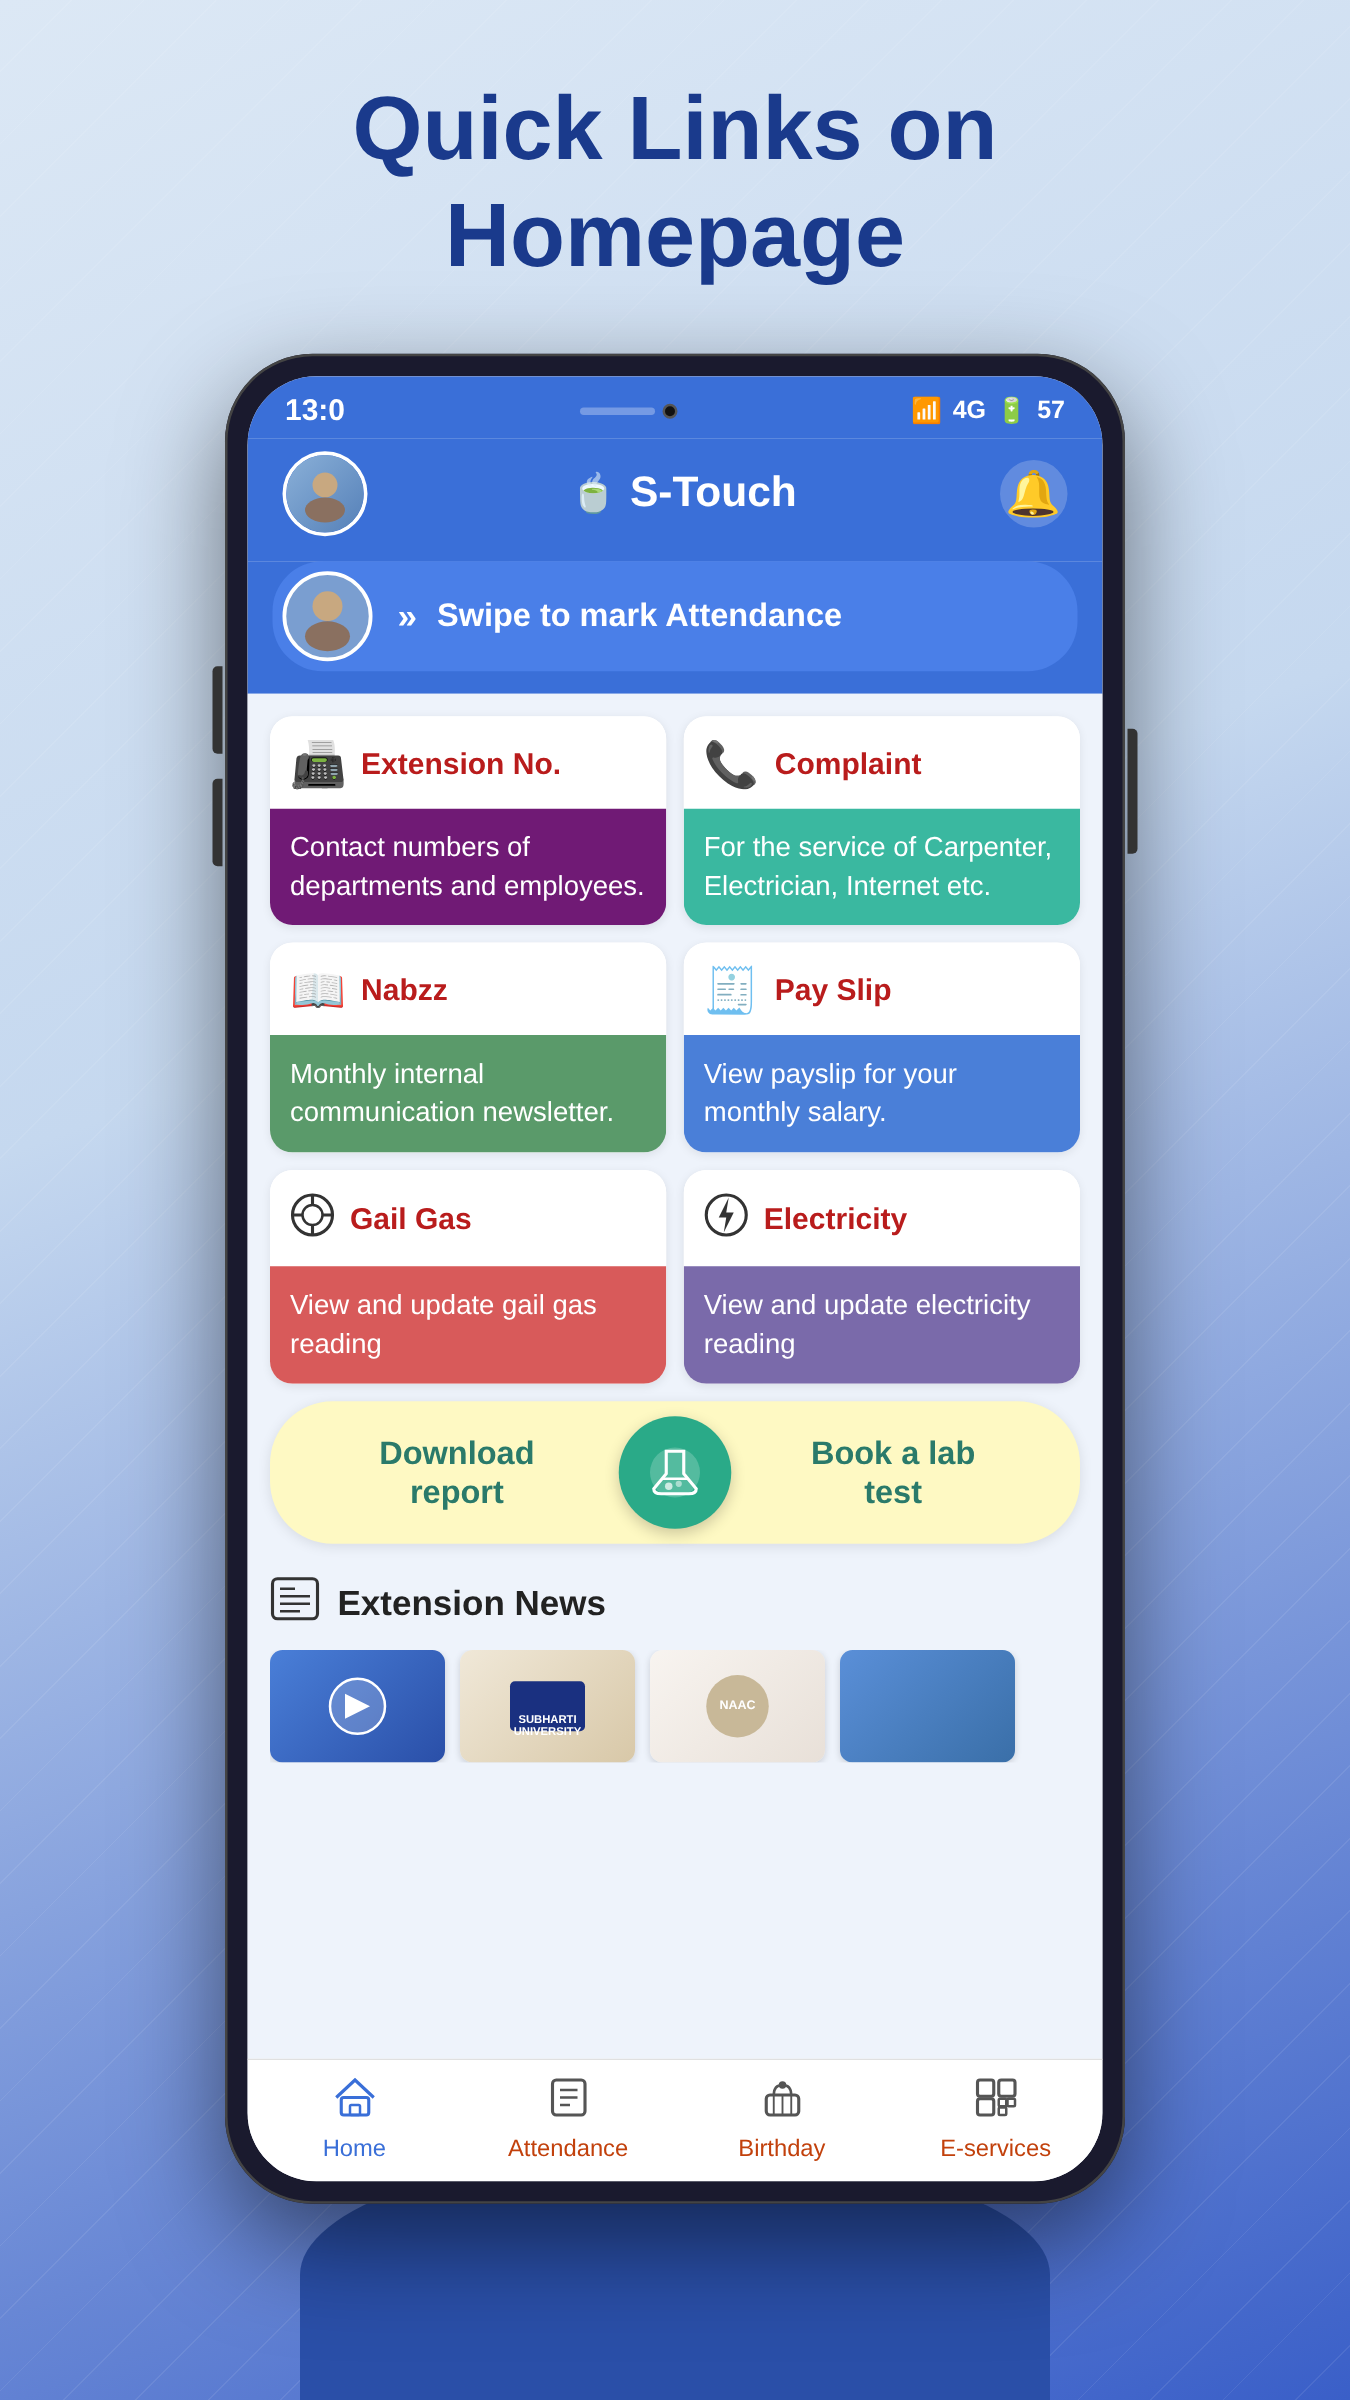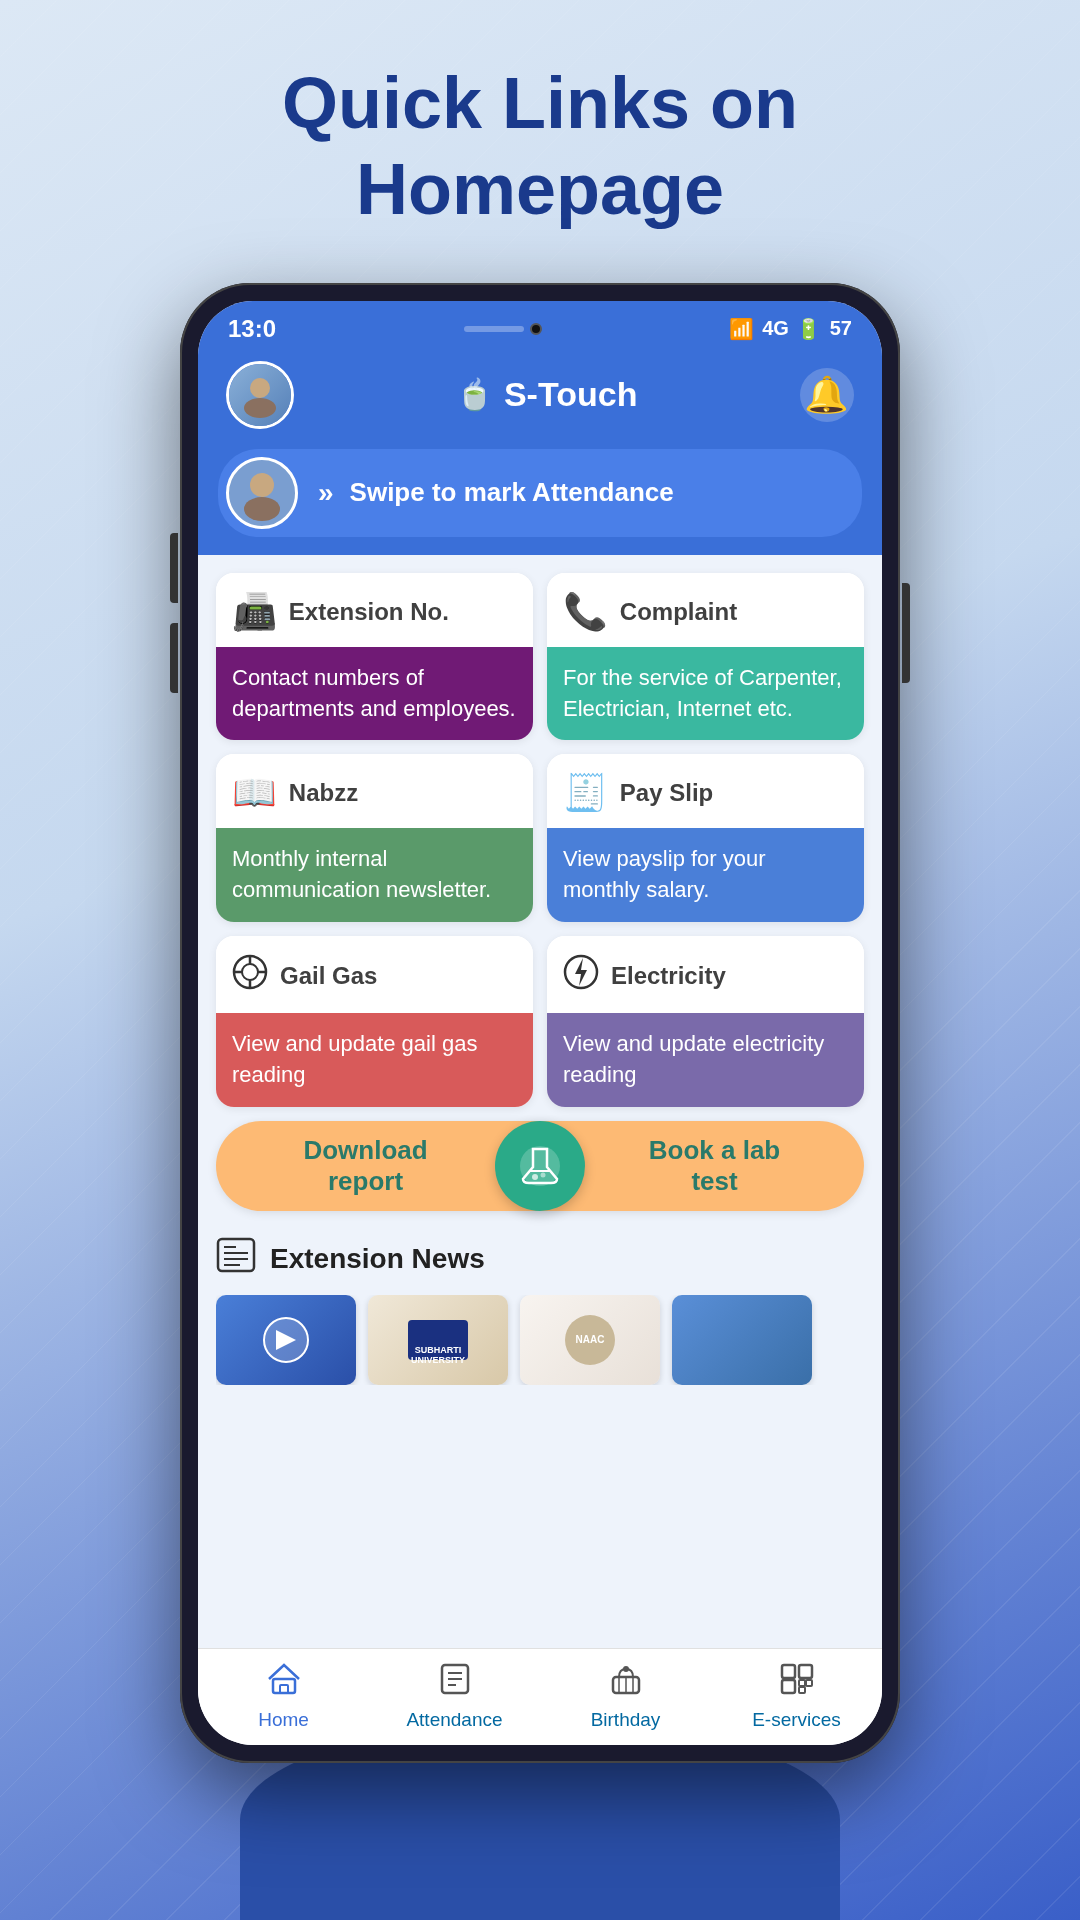--- a/index.html
+++ b/index.html
@@ -155,46 +155,46 @@
       border-radius: 18px;
       overflow: hidden;
       box-shadow: 0 2px 8px rgba(0,0,0,0.08);
     }
     .card-header {
       display: flex; align-items: center; gap: 12px;
       padding: 18px 16px 14px;
       background: white;
     }
     .card-icon { font-size: 36px; }
-    .card-title { font-size: 24px; font-weight: 700; color: #404040; }
+    .card-title { font-size: 24px; font-weight: 700; color: #b91c1c; }
     .card-body {
       padding: 16px;
       font-size: 22px;
       font-weight: 500;
       color: white;
       line-height: 1.4;
       min-height: 90px;
     }
 
     .bg-orange { background: #701a75; }
     .bg-teal { background: #3ab8a0; }
     .bg-green { background: #5a9a6a; }
     .bg-blue { background: #4a7fd8; }
     .bg-red { background: #d85a5a; }
     .bg-purple { background: #7a6aaa; }
 
     
     .lab-row {
-      background: #fdba74;
+      background: #fef9c3;
       border-radius: 50px;
       display: flex;
       align-items: center;
       margin: 4px 0 16px;
       overflow: visible;
-      height: 90px;
+      height: 114px;
       box-shadow: 0 2px 10px rgba(0,0,0,0.1);
     }
     .lab-btn-left {
       flex: 1;
       text-align: center;
       font-size: 26px;
       font-weight: 700;
       color: #2a7a6a;
       padding-left: 20px;
     }
@@ -265,21 +265,21 @@
     
     .bottom-nav {
       background: white;
       display: flex;
       border-top: 1px solid #e0e0e0;
       padding: 14px 0 14px;
     }
     .nav-item {
       flex: 1;
       display: flex; flex-direction: column; align-items: center; gap: 6px;
-      font-size: 20px; color: #0369a1;
+      font-size: 20px; color: #c2410c;
       cursor: pointer;
     }
     .nav-item.active { color: #3a6fd8; }
     .nav-icon { font-size: 34px; }
     .nav-label { font-size: 19px; font-weight: 500; }
 
     
     .phone-btn-left {
       position: absolute;
       left: -10px;

